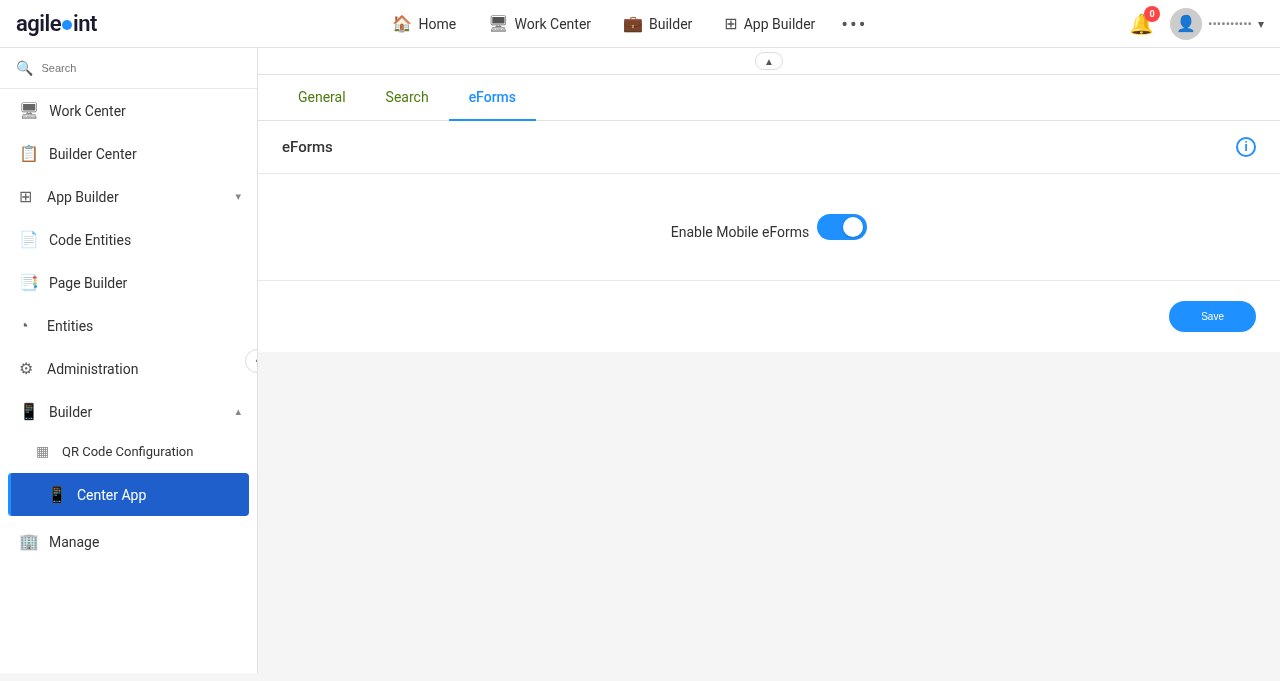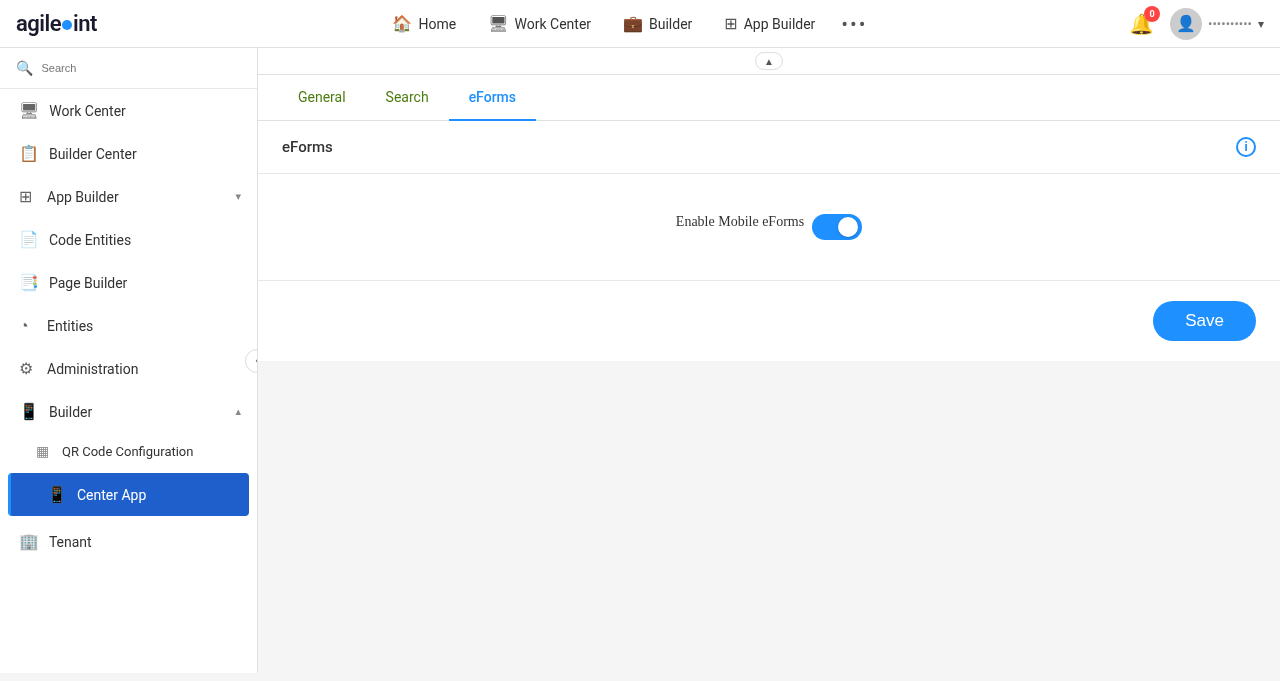--- a/index.html
+++ b/index.html
@@ -285,23 +285,22 @@
     .form-content {
       padding: 40px 24px;
       background: #fff;
       display: flex;
       align-items: center;
       justify-content: center;
       border-bottom: 1px solid #e8e8e8;
     }
     .form-row {
       display: flex;
-      align-items: flex-start;
+      align-items: flex-end;
       gap: 8px;
-      font-family: Liberation Serif, serif;
     }
     .form-label {
       font-size: 14px;
       color: #333;
     }
 
     
     .toggle-switch {
       position: relative;
       width: 50px;
@@ -333,21 +332,21 @@
       justify-content: flex-end;
       padding: 20px 24px;
       background: #fff;
     }
     .save-btn {
       background: #1e90ff;
       color: #fff;
       border: none;
       border-radius: 20px;
       padding: 10px 32px;
-      font-size: 17px;
+      font-size: 10px;
       font-weight: 500;
       cursor: pointer;
     }
 
     
     .gray-area {
       background: #f5f5f5;
       flex: 1;
       min-height: 200px;
     }
@@ -438,21 +437,21 @@
     <div class="sidebar-sub-item">
       <span class="item-icon">▦</span>
       <span class="item-label">QR Code Configuration</span>
     </div>
     <div class="sidebar-item active" style="padding-left:36px; border-left-color:#1e90ff; background:#1e5fcb; color:#fff; border-radius:4px; margin:4px 8px;">
       <span class="item-icon" style="color:#fff;">📱</span>
       <span class="item-label" style="color:#fff;">Center App</span>
     </div>
     <div class="sidebar-item">
       <span class="item-icon">🏢</span>
-      <span class="item-label">Tenant</span>
+      <span class="item-label">Manage</span>
     </div>
 
     <div class="sidebar-collapse-btn">‹</div>
   </div>
 
   <div class="main-content">
 
     <div class="collapse-bar">
       <div class="collapse-btn">▲</div>
     </div>

